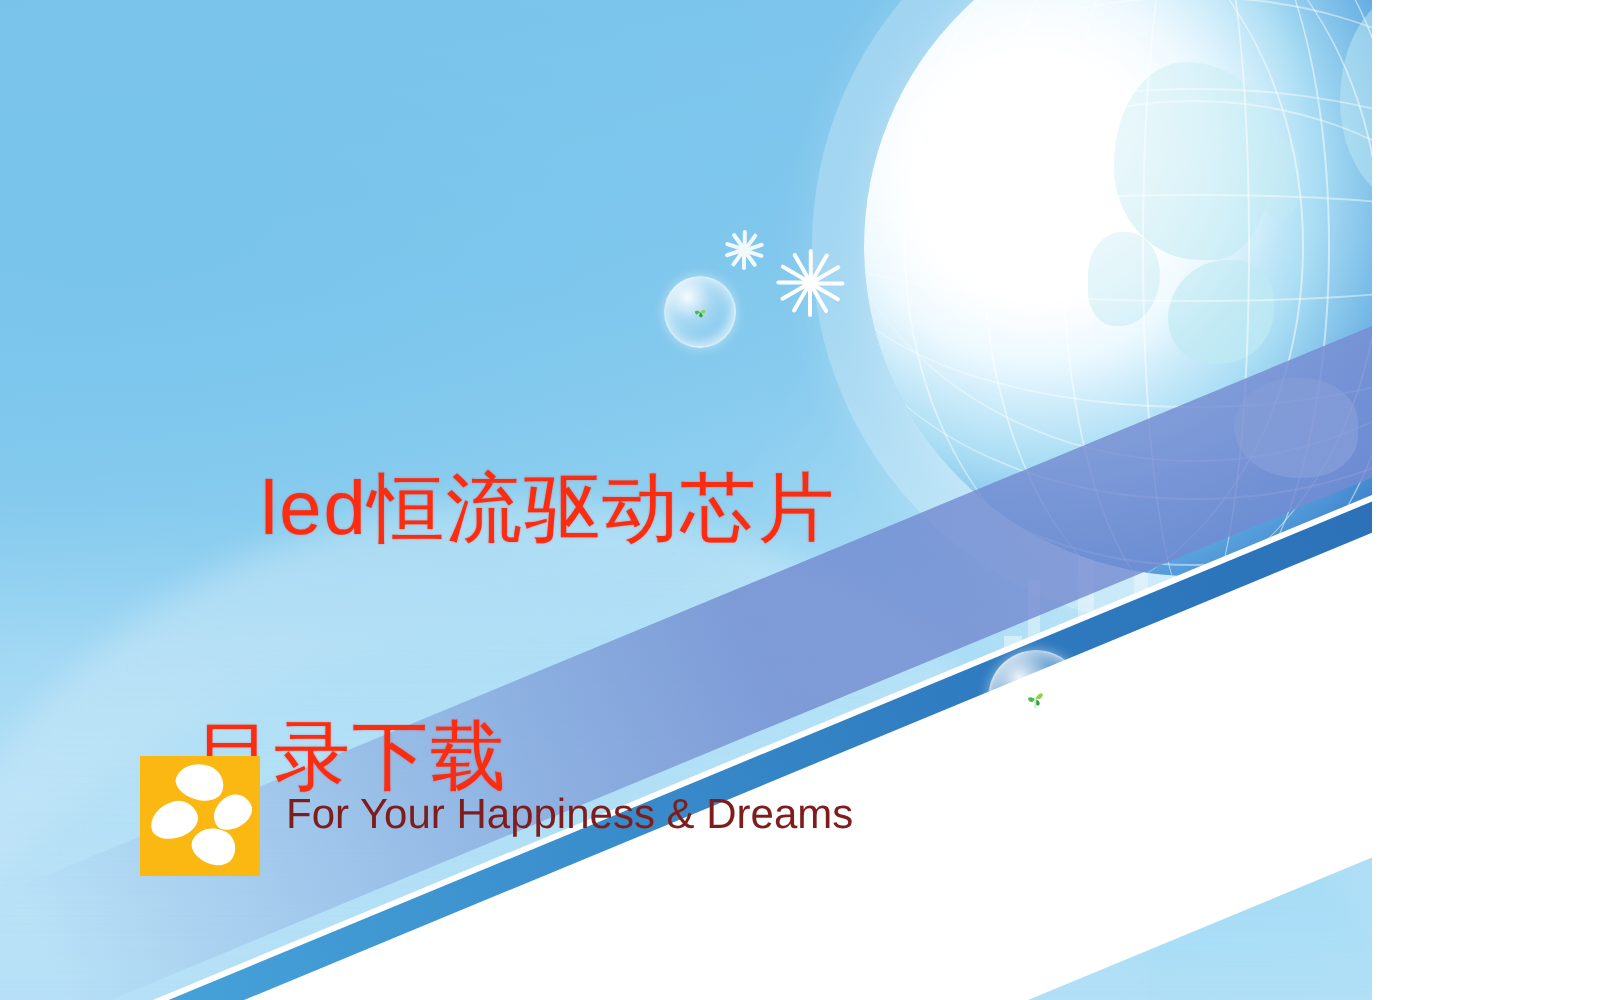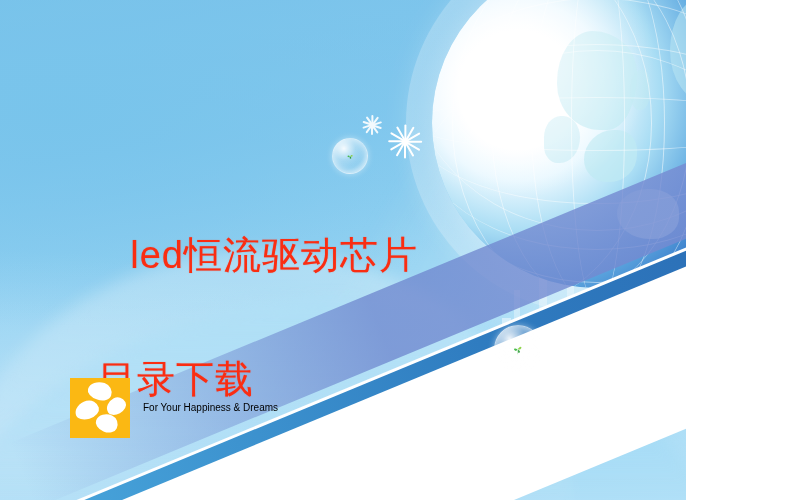--- a/index.html
+++ b/index.html
@@ -200,22 +200,22 @@
   #logo-text{margin-left:13px;}
   #logo-word{
     color:#1b3a6b;
     font-size:33px;font-weight:bold;
     letter-spacing:-0.5px;
     line-height:34px;
     white-space:nowrap;
   }
   #logo-word sup{font-size:15px;vertical-align:super;font-weight:bold;}
   #logo-tag{
-    color:#000000;
-    font-size:10px;
+    color:#7f1d1d;
+    font-size:21px;
     line-height:18px;
     margin-top:0;
     white-space:nowrap;
   }
 </style>
 </head>
 <body>
 
 <div id="banner">
 

